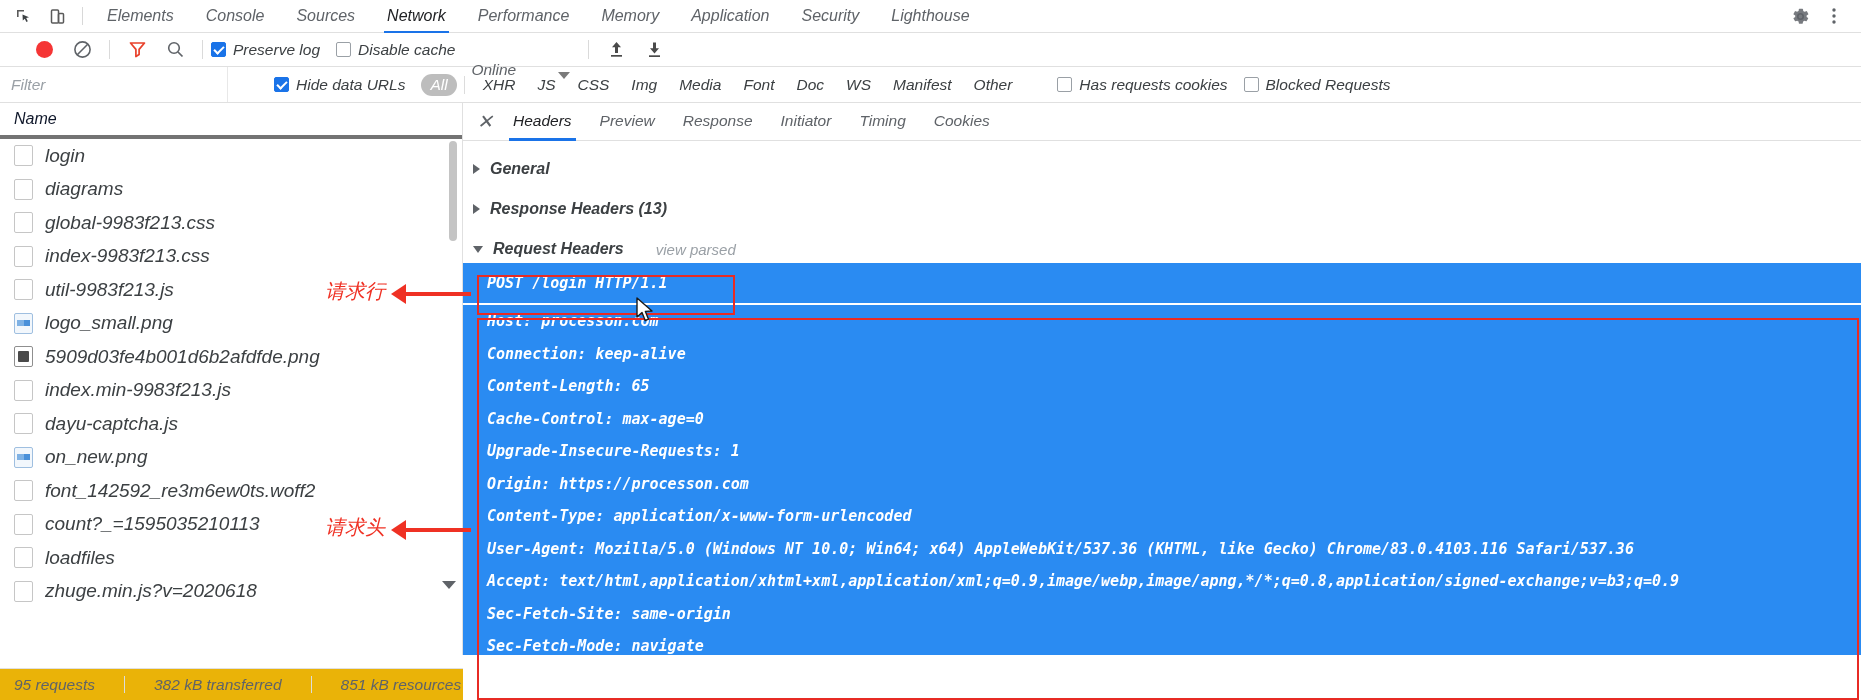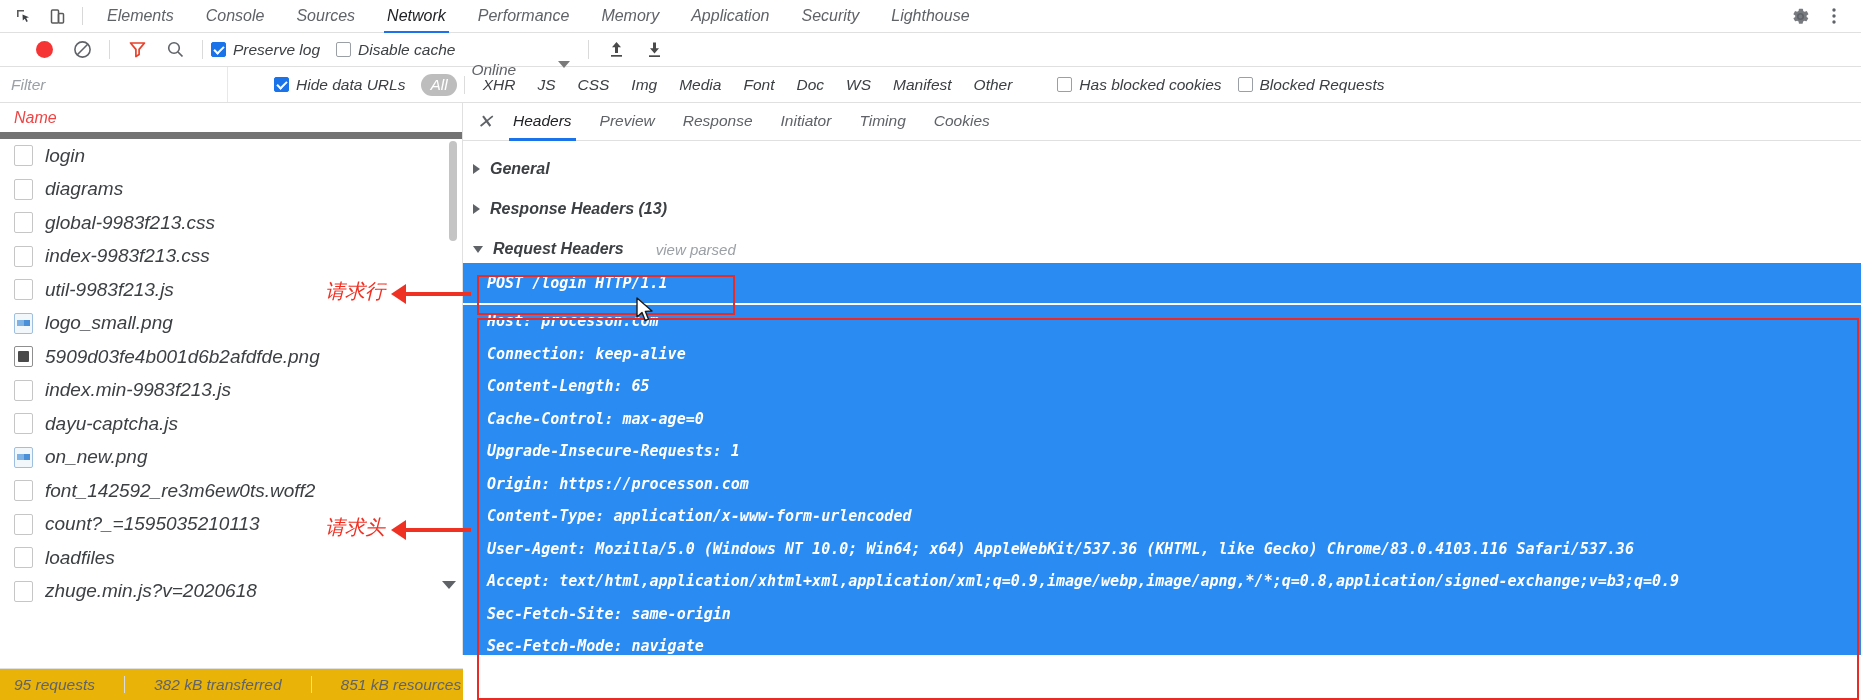--- a/index.html
+++ b/index.html
@@ -45,21 +45,21 @@
     width: 15px; height: 15px; border: 1.6px solid #9aa0a6; border-radius: 2px;
     display:inline-block; vertical-align: middle; background:#fff;
     position: relative; flex: none;
   }
   .chk.on { background: #1a73e8; border-color: #1a73e8; }
   .chk.on:after {
     content:""; position:absolute; left:4px; top:0.5px; width:4px; height:8px;
     border: solid #fff; border-width: 0 2px 2px 0; transform: rotate(45deg);
   }
   .chk-label { display:flex; align-items:center; gap:7px; font-size:15.5px; color:#3c4043; margin-right: 16px; }
-  .tb-select { font-size:15.5px; color:#5f6368; display:flex; align-items:flex-start; gap:42px;margin-top:40px; }
+  .tb-select { font-size:15.5px; color:#5f6368; display:flex; align-items:flex-end; gap:42px;margin-top:40px; }
   .caret-dn { width:0;height:0;border-left:6px solid transparent;border-right:6px solid transparent;border-top:7px solid #7a7a7a; }
 
   
   .filter-row {
     display:flex; align-items:center; height: 36px;
     border-bottom: 1px solid #e0e0e0; background:#fff;
   }
   .filter-box {
     width: 228px; height:100%; display:flex; align-items:center; padding-left:11px;
     font-size:15.5px; color:#9aa0a6; border-right: 1px solid #e8e8e8;
@@ -67,22 +67,22 @@
   .ftypes { display:flex; align-items:center; gap:0px; padding-left: 55px; }
   .ftype { font-size:15.5px; color:#3c4043; padding: 2px 11px; border-radius: 11px; white-space:nowrap;}
   .ftype.sel { background:#bdbdbd; color:#fff; font-weight:500; padding: 2px 9px; }
   .ftype-sep { width:1px; height:18px; background:#dcdcdc; margin: 0 7px; }
 
   
   .split { display:flex; height: 552px; }
 
   .sidebar { width: 463px; border-right: 1px solid #e0e0e0; position:relative; background:#fff; }
   .sb-head {
-    height: 36px; border-bottom: 7px solid #737373; display:flex; align-items:center;
-    padding-left: 14px; font-size: 16px; color: #ef4444;
+    height: 36px; border-bottom: 4px solid #737373; display:flex; align-items:center;
+    padding-left: 14px; font-size: 16px; color: #0f172a;
   }
   .sb-list { position:relative; height: 480px; overflow:hidden; }
   .sb-row { display:flex; align-items:center; height: 33.5px; padding-left: 14px; gap: 12px; }
   .file-ico {
     width:19px; height:21px; border:1px solid #c6c6c6; border-radius:2px; background:#fff; flex:none;
     position:relative;
   }
   .file-ico.img { border-color:#9fbfe0; background:#f2f7fc; }
   .file-ico.img:after {
     content:""; position:absolute; left:2px; top:6px; right:2px; height:6px;
@@ -278,21 +278,21 @@
       <span class="ftype">Media</span>
       <span class="ftype">Font</span>
       <span class="ftype">Doc</span>
       <span class="ftype">WS</span>
       <span class="ftype">Manifest</span>
       <span class="ftype">Other</span>
     </div>
 
     <label class="chk-label" style="margin-left:34px">
       <span class="chk"></span>
-      <span>Has blocked cookies</span>
+      <span>Has requests cookies</span>
     </label>
     <label class="chk-label">
       <span class="chk"></span>
       <span>Blocked Requests</span>
     </label>
   </div>
 
   <div class="split">
 
     <div class="sidebar">

